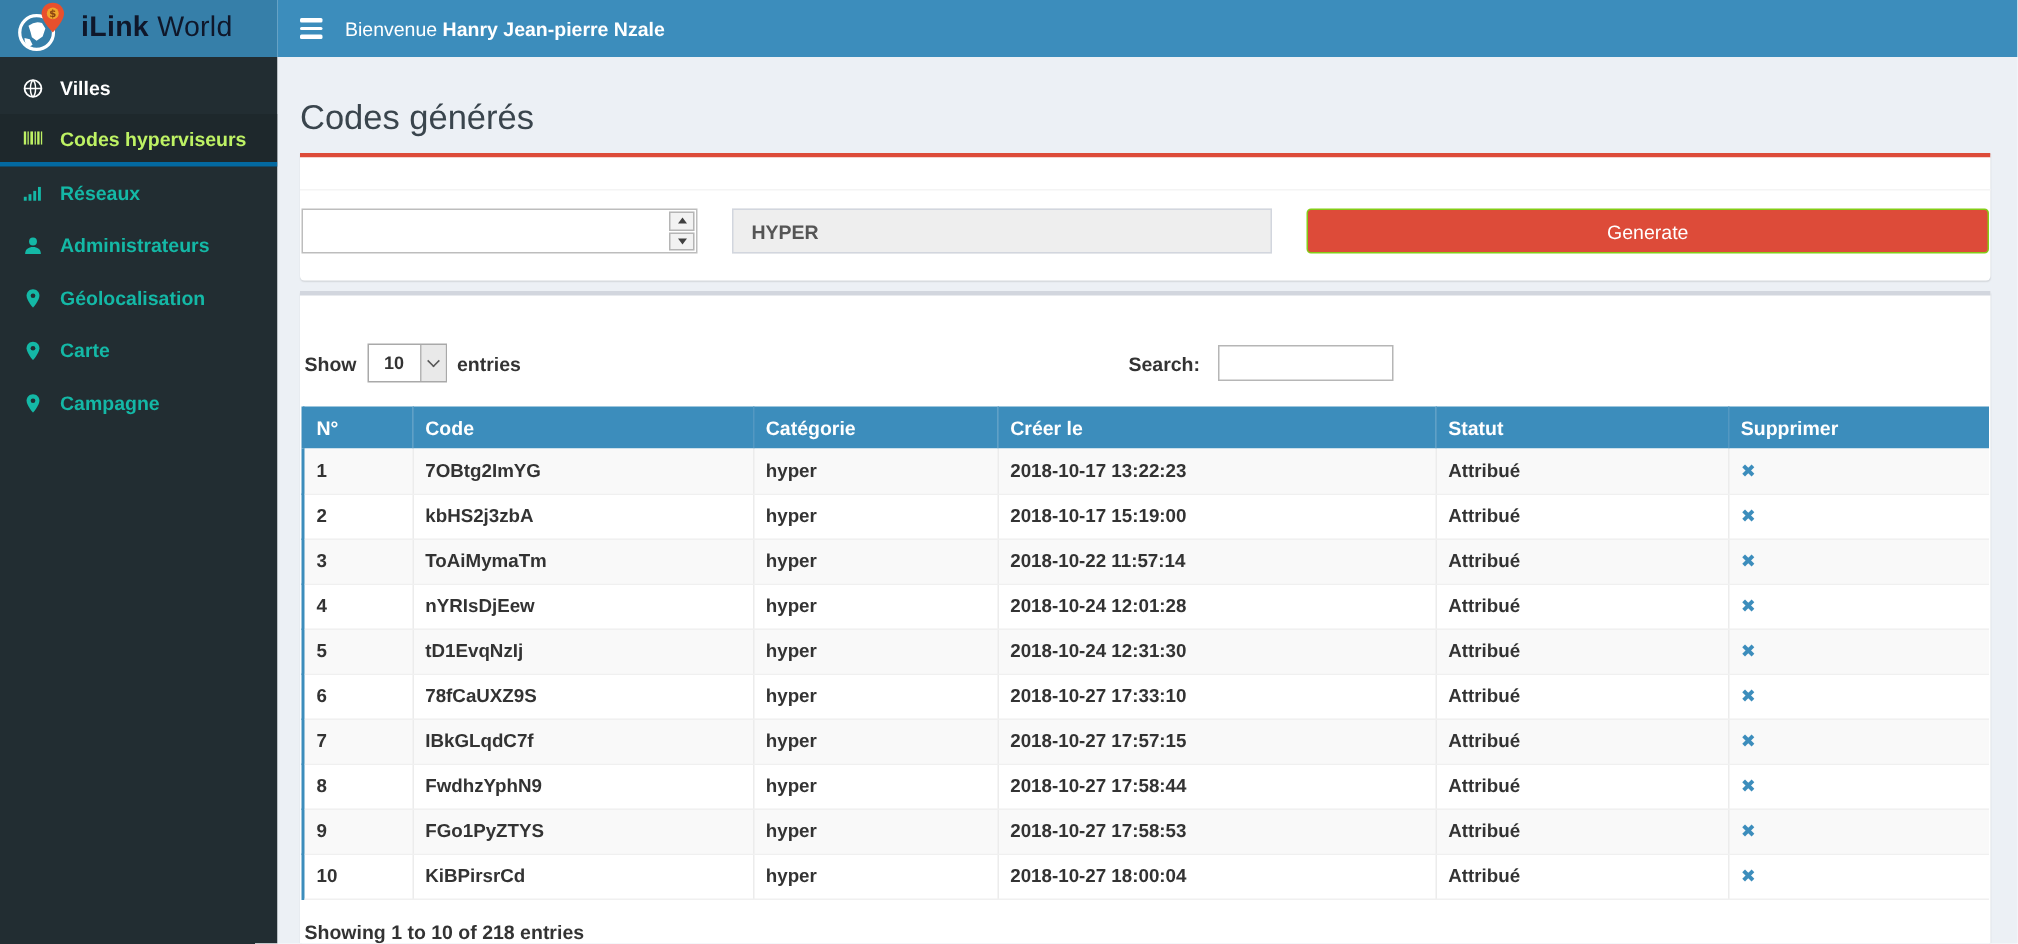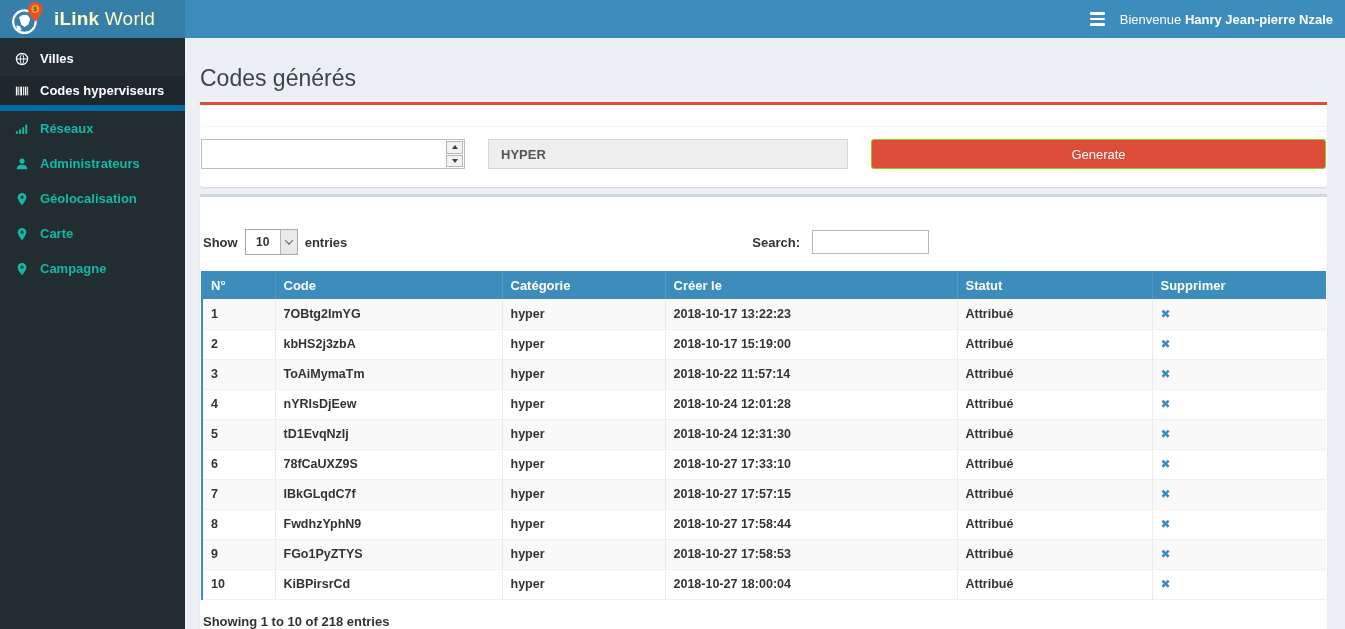--- a/index.html
+++ b/index.html
@@ -3,37 +3,37 @@
 <meta charset="utf-8">
 <style>
   * { margin:0; padding:0; box-sizing:border-box; }
   html,body { width:1345px; height:629px; overflow:hidden; }
   body { font-family:"Liberation Sans","DejaVu Sans",sans-serif; background:#ecf0f5; position:relative; }
 
   
   .topbar { display:flex; height:38px; }
   .logo-area { width:185px; background:#367fa9; display:flex; align-items:center; padding-left:10px; gap:8px; }
   .logo-mark { width:36px; height:36px; position:relative; flex:0 0 auto; }
-  .brand { color:#fef9c3; font-size:19px; letter-spacing:.2px; white-space:nowrap; }
+  .brand { color:#0f172a; font-size:19px; letter-spacing:.2px; white-space:nowrap; }
   .brand b { font-weight:bold; }
-  .navbar { flex:1; background:#3c8dbc; display:flex; align-items:center; justify-content:flex-end; }
+  .navbar { flex:1; background:#3c8dbc; display:flex; align-items:center; justify-content:flex-start; }
   .hamburger { padding:0 15px; height:38px; display:flex; align-items:center; cursor:pointer; }
   .hamburger .bars { display:flex; flex-direction:column; gap:3px; }
   .hamburger .bars span { display:block; width:15px; height:2.4px; background:#fff; border-radius:1px; }
   .welcome { color:#fff; font-size:13px; padding-right:12px; }
   .welcome b { font-weight:bold; }
 
   
   .wrapper { display:flex; height:591px; }
   .sidebar { width:185px; background:#222d32; flex:0 0 auto; padding-top:3px; }
   .side-item { display:flex; align-items:center; gap:11px; height:35px; padding:0 14px;
                color:#14b8a6; font-size:13px; font-weight:bold; cursor:pointer; }
   .side-item .icn { width:15px; height:15px; display:flex; align-items:center; justify-content:center; flex:0 0 auto; }
   .side-item.lit { color:#ffffff; }
-  .side-item.active { background:#1e282c; color:#ffffff; border-bottom:6px solid #0369a1; }
+  .side-item.active { background:#1e282c; color:#bef264; border-bottom:3px solid #0369a1; }
   .icn svg { width:14px; height:14px; display:block; }
 
   .content { flex:1; background:#ecf0f5; overflow:hidden; }
   .page-title { font-size:23px; font-weight:normal; color:#3a454d; margin:27px 18px 10px 15px; }
 
   
   .box1 { margin:0 18px 7px 15px; background:#fff; border-top:3px solid #dd4b39;
           box-shadow:0 1px 1px rgba(0,0,0,.1); border-radius:0 0 3px 3px; }
   .box1-header { height:22px; border-bottom:1px solid #f4f4f4; }
   .box1-body { display:flex; gap:23px; padding:12px 1px 18px 1px; }

